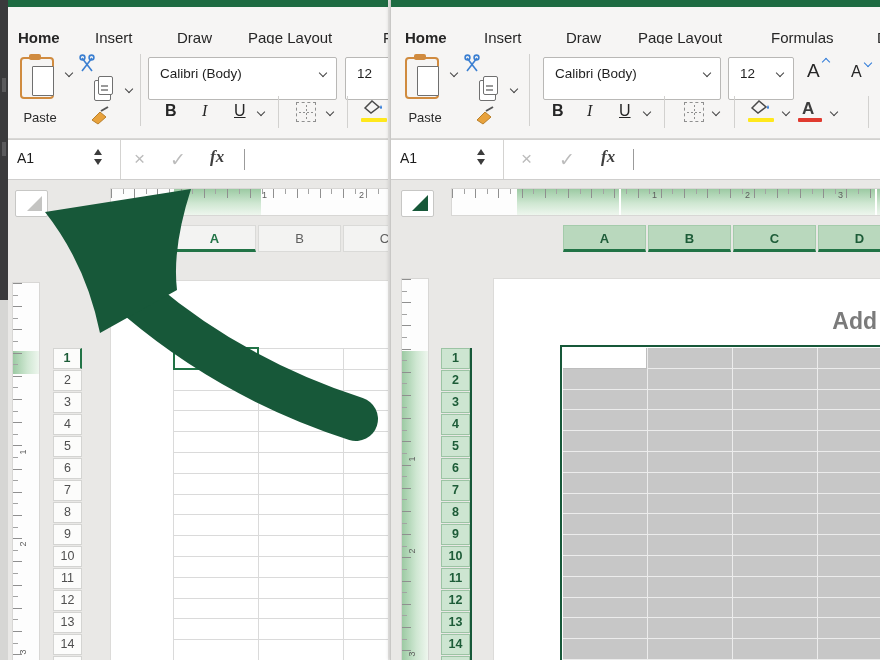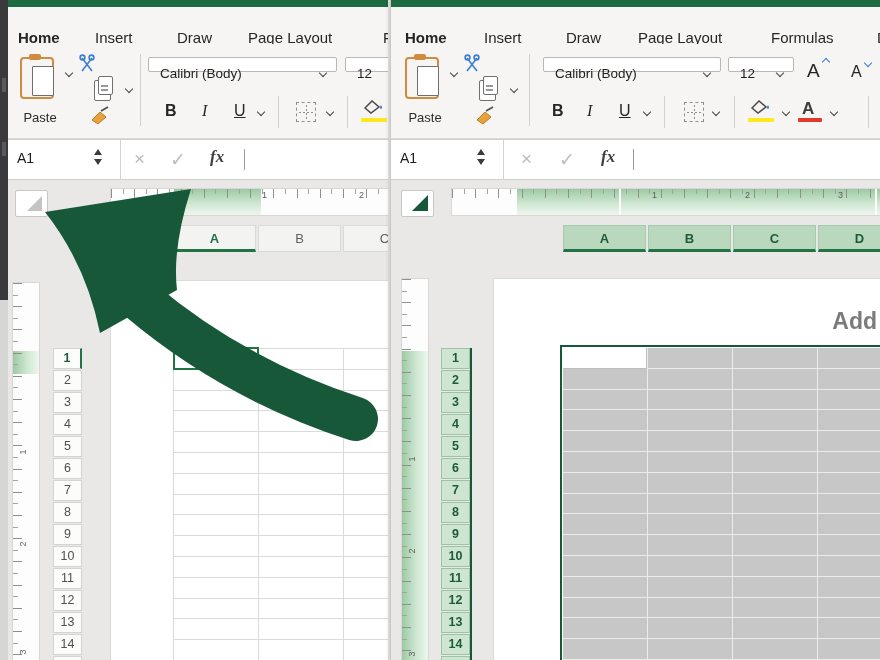--- a/index.html
+++ b/index.html
@@ -25,21 +25,21 @@
   .copyic{position:absolute;width:15px;height:19px;border:1.5px solid #707070;border-radius:2px;background:#fff;}
   .copyic::before{content:"";position:absolute;left:3px;top:-5px;width:13px;height:17px;border:1.5px solid #707070;
        border-radius:2px;background:#fff;}
   .copyic::after{content:"";position:absolute;left:6px;top:4px;width:7px;height:1.5px;background:#9a9a9a;box-shadow:0 4px 0 #9a9a9a;}
   .chev{position:absolute;width:7px;height:7px;}
   .chev::before{content:"";position:absolute;left:0;top:0;width:5px;height:5px;
        border-right:1.6px solid #444;border-bottom:1.6px solid #444;transform:rotate(45deg);}
   .chev.blue::before{border-color:#2f7bd9;}
   .chev.up::before{transform:rotate(-135deg);top:3px;}
   
-  .combo{position:absolute;height:15px;background:#fff;border:1px solid #b9b8b6;border-radius:2px;
+  .combo{position:absolute;height:43px;background:#fff;border:1px solid #b9b8b6;border-radius:2px;
        font-size:13.5px;color:#1f1f1f;line-height:31px;padding-left:11px;box-sizing:border-box;}
   
   .fmt{position:absolute;font-size:16px;color:#262626;}
   .border-ic{position:absolute;width:20px;height:20px;border:1px dashed #8f8f8f;box-sizing:border-box;
        background:
         repeating-linear-gradient(90deg,transparent 0 2px,#8f8f8f 2px 4px) center/100% 1px no-repeat,
         repeating-linear-gradient(180deg,transparent 0 2px,#8f8f8f 2px 4px) center/1px 100% no-repeat;}
   .colorbar{position:absolute;height:4px;border-radius:1px;}
   
   .fbar{position:absolute;top:139px;left:0;right:0;height:39px;background:#fff;

